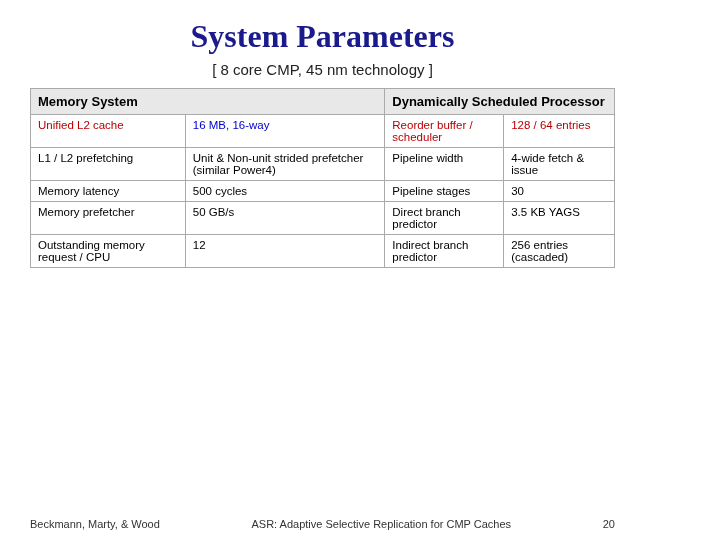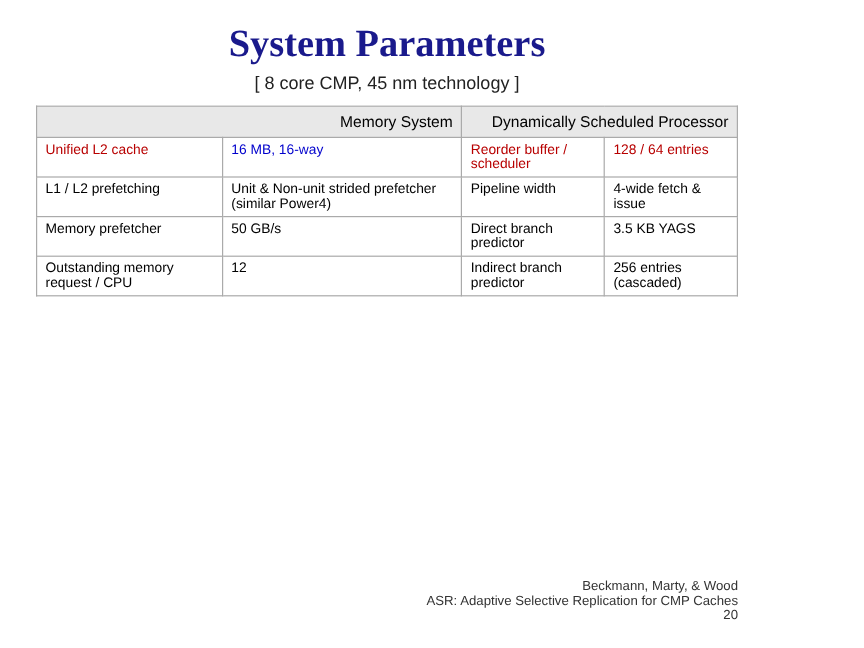--- a/index.html
+++ b/index.html
@@ -6,21 +6,21 @@
     body {
       width: 720px;
       height: 540px;
       background: #fff;
       font-family: Arial, sans-serif;
       overflow: hidden;
     }
     .page {
       width: 645px;
       height: 540px;
-      padding: 18px 30px 21px 30px;
+      padding: 18px 30px 10px 30px;
       display: flex;
       flex-direction: column;
       align-items: center;
     }
     .title {
       font-size: 32px;
       font-weight: bold;
       color: #1a1a8c;
       font-family: 'Times New Roman', serif;
       margin-bottom: 6px;
@@ -37,39 +37,38 @@
       border-collapse: collapse;
       font-size: 11.5px;
     }
     .main-table th, .main-table td {
       border: 1px solid #aaa;
       padding: 4px 7px;
       vertical-align: top;
     }
     .main-table thead tr th {
       background: #e8e8e8;
-      font-weight: normal;
+      font-weight: bold;
       font-size: 13px;
-      text-align: right;
+      text-align: left;
       padding: 5px 7px;
     }
     .highlight-row td {
       color: #b80000;
       font-weight: normal;
     }
     .footer {
       width: 100%;
       display: flex;
       justify-content: space-between;
       align-items: flex-end;
       margin-top: auto;
       padding-top: 6px;
       font-size: 11px;
       color: #333;
-      flex-direction: column;
     }
   </style>
 </head>
 <body>
 
 <div class="page">
   <div class="title">System Parameters</div>
   <div class="subtitle">[ 8 core CMP, 45 nm technology ]</div>
 
   <table class="main-table">
@@ -86,20 +85,26 @@
           <td>Reorder buffer / scheduler</td>
           <td>128 / 64 entries</td>
         </tr>
         <tr>
           <td>L1 / L2 prefetching</td>
           <td>Unit &amp; Non-unit strided prefetcher (similar Power4)</td>
           <td>Pipeline width</td>
           <td>4-wide fetch &amp; issue</td>
         </tr>
         <tr>
+          <td>Memory latency</td>
+          <td>500 cycles</td>
+          <td>Pipeline stages</td>
+          <td>30</td>
+        </tr>
+        <tr>
           <td>Memory prefetcher</td>
           <td>50 GB/s</td>
           <td>Direct branch predictor</td>
           <td>3.5 KB YAGS</td>
         </tr>
         <tr>
           <td>Outstanding memory request / CPU</td>
           <td>12</td>
           <td>Indirect branch predictor</td>
           <td>256 entries (cascaded)</td>

